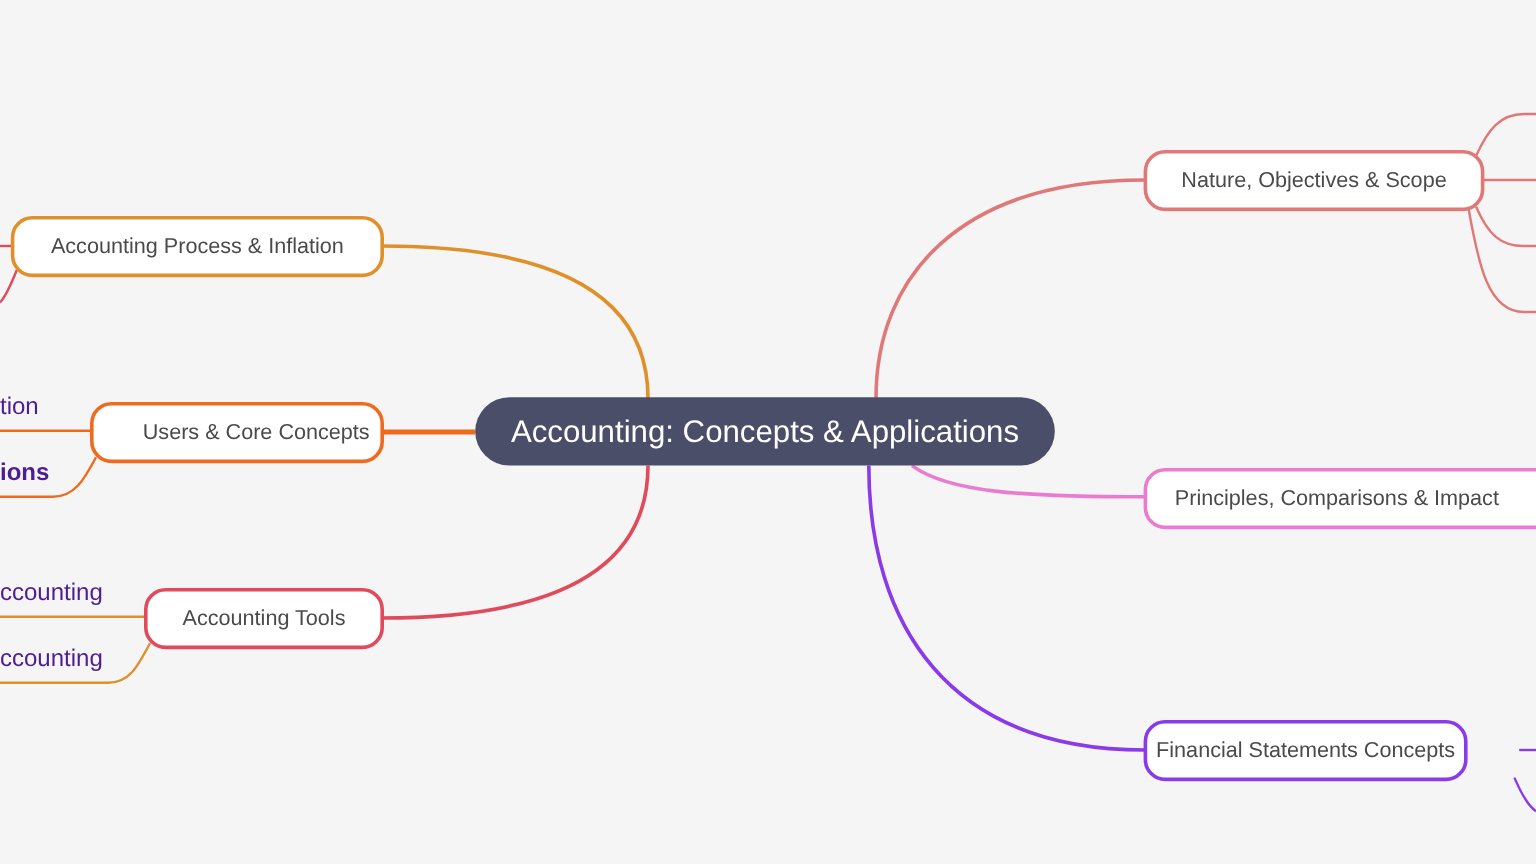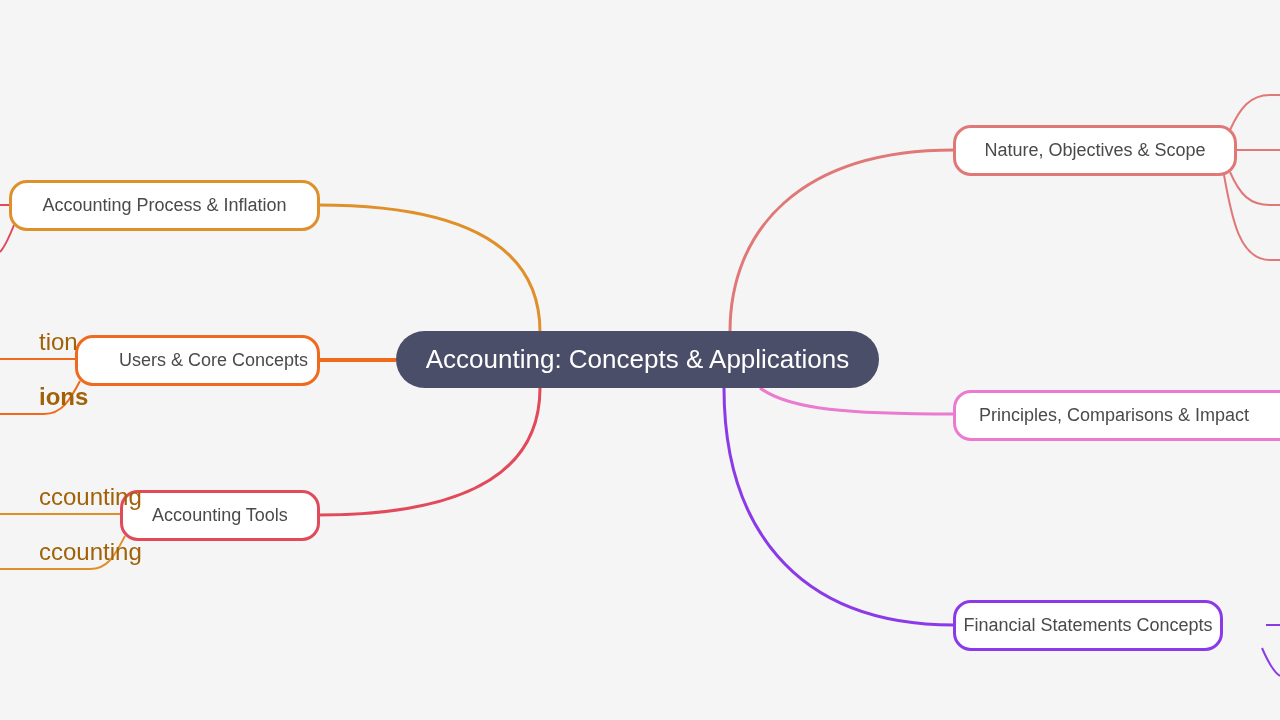--- a/index.html
+++ b/index.html
@@ -43,25 +43,24 @@
       color: #ffffff;
       font-size: 26px;
       display: flex;
       align-items: center;
       justify-content: center;
       white-space: nowrap;
       cursor: pointer;
     }
     .leaf {
       position: absolute;
-      color: #a16207;
-      font-size: 24px;
+      color: #4c1d95;
+      font-size: 20px;
       white-space: nowrap;
       cursor: pointer;
-      padding-left: 39px;
     }
   </style>
 </head>
 <body>
 
 <div id="canvas">
 
   <svg class="links" viewBox="0 0 1280 720">
 
     <path d="M540,332 C540,250 470,205 318,205" stroke="#e0902a" stroke-width="3" fill="none"></path>

